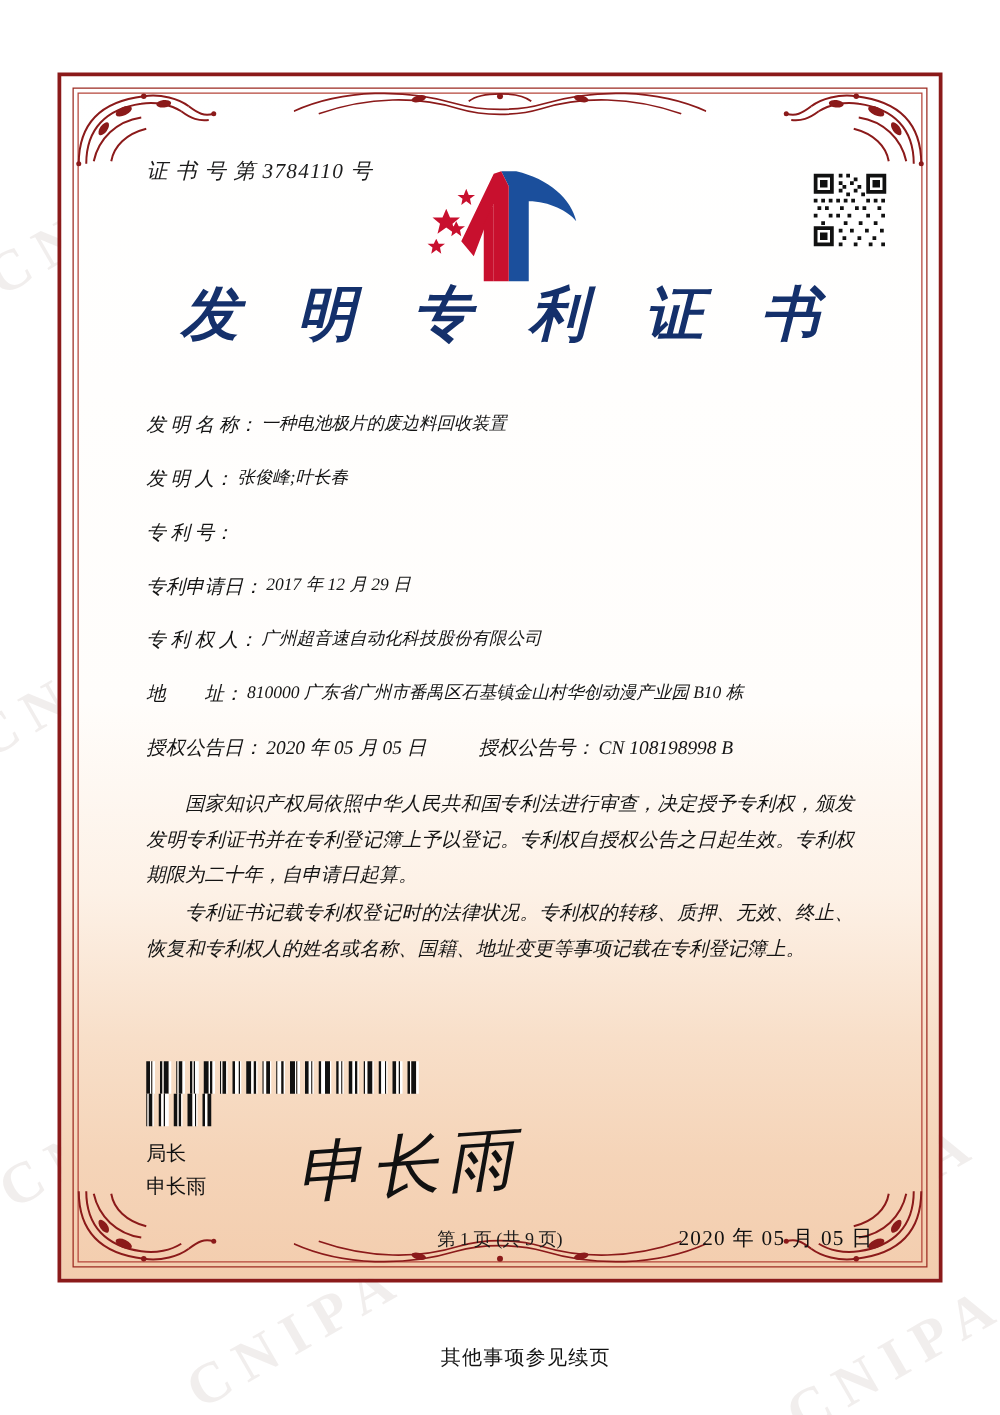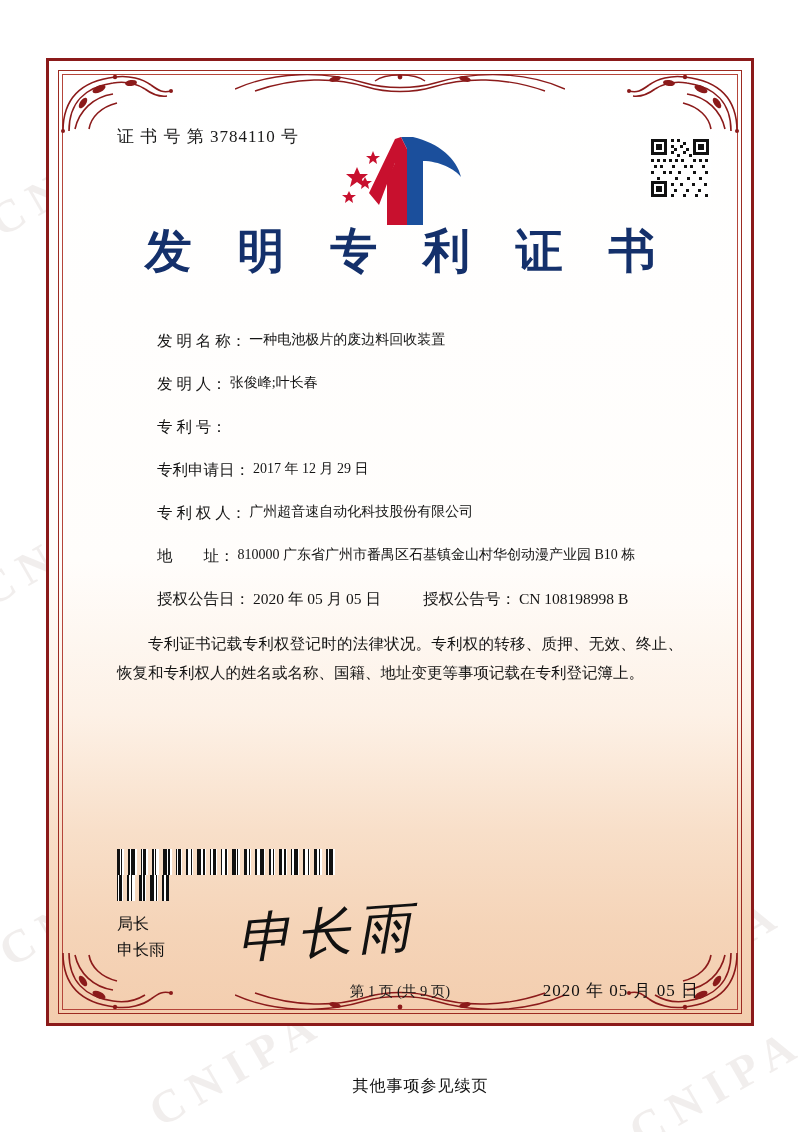--- a/index.html
+++ b/index.html
@@ -104,20 +104,21 @@
     width: 330px;
     height: 30px;
   }
 
   
   .content {
     position: absolute;
     inset: 0;
     padding: 52px 52px 0 52px;
     box-sizing: border-box;
+    font-style: italic;
   }
 
   .cert-no {
     font-size: 17px;
     color: #1a1a1a;
     letter-spacing: 1px;
     margin: 12px 0 0 16px;
     font-family: "Liberation Serif", serif;
   }
 
@@ -157,21 +158,20 @@
   }
   .frow {
     display: flex;
     align-items: flex-start;
     margin-bottom: 19px;
   }
   .flabel {
     flex: 0 0 auto;
     white-space: pre;
     font-size: 15.5px;
-    margin-left: 40px;
   }
   .fvalue {
     flex: 1 1 auto;
     font-size: 14px;
     padding-left: 3px;
   }
   .fvalue.mono-ish { letter-spacing: 0.4px; }
   .frow.addr .fvalue { line-height: 1.6; }
   .frow.two .flabel2 {
     flex: 0 0 auto;
@@ -502,20 +502,21 @@
 
       <div class="frow two">
         <div class="flabel">授权公告日：</div>
         <div class="fvalue2">2020 年 05 月 05 日</div>
         <div class="flabel2">授权公告号：</div>
         <div class="fvalue2">CN 108198998 B</div>
       </div>
 
     </div>
 
+    <div class="para">国家知识产权局依照中华人民共和国专利法进行审查，决定授予专利权，颁发发明专利证书并在专利登记簿上予以登记。专利权自授权公告之日起生效。专利权期限为二十年，自申请日起算。</div>
     <div class="para">专利证书记载专利权登记时的法律状况。专利权的转移、质押、无效、终止、恢复和专利权人的姓名或名称、国籍、地址变更等事项记载在专利登记簿上。</div>
 
   </div>
 
   <div class="barcode">
     <i style="width:3px"></i><i style="width:1px;background:#fff"></i><i style="width:1px"></i><i style="width:2px;background:#fff"></i>
     <i style="width:2px"></i><i style="width:1px;background:#fff"></i><i style="width:4px"></i><i style="width:2px;background:#fff"></i>
     <i style="width:1px"></i><i style="width:1px;background:#fff"></i><i style="width:3px"></i><i style="width:2px;background:#fff"></i>
     <i style="width:2px"></i><i style="width:1px;background:#fff"></i><i style="width:1px"></i><i style="width:3px;background:#fff"></i>
     <i style="width:4px"></i><i style="width:1px;background:#fff"></i><i style="width:2px"></i><i style="width:2px;background:#fff"></i>

